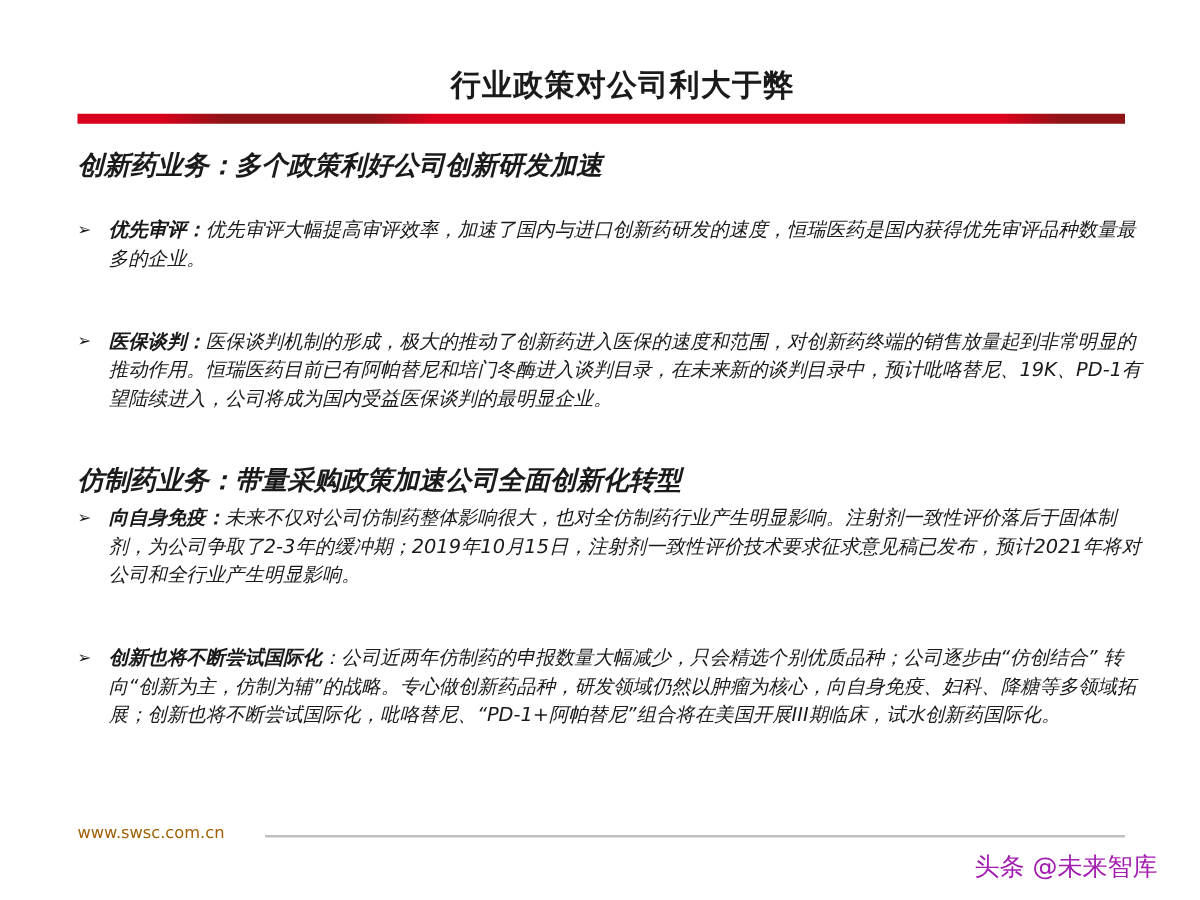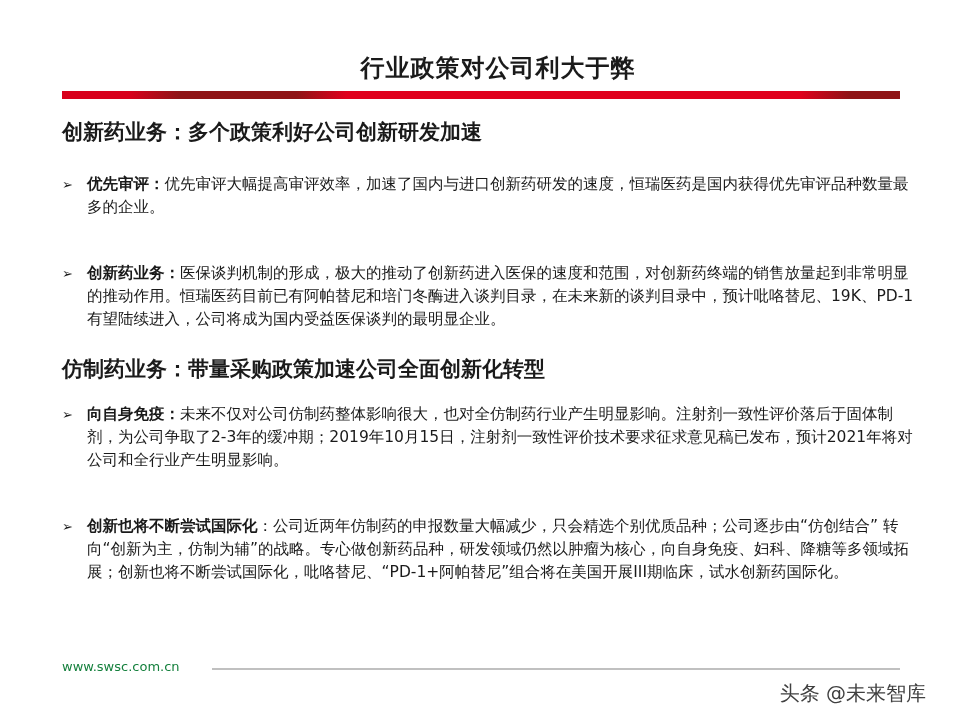--- a/index.html
+++ b/index.html
@@ -2,48 +2,48 @@
 <html><head>
 <meta charset="utf-8">
 <style>
   html, body { margin:0; padding:0; }
   body { width:960px; height:720px; background:#ffffff; position:relative; overflow:hidden;
          font-family:"DejaVu Sans","Liberation Sans",sans-serif; color:#1a1a1a; }
   .title { position:absolute; left:0; right:0; top:52px; text-align:center;
            font-size:24px; font-weight:bold; letter-spacing:1px;padding-left:36px; }
   .redbar { position:absolute; left:62px; top:91px; width:838px; height:8px;
             background:linear-gradient(90deg,#d8001c 0%,#d8001c 8%,#8f1416 14%,#8f1416 28%,#e0001d 34%,#e0001d 88%,#8f1416 94%,#8f1416 100%); }
-  .section { position:absolute; left:62px; font-size:21px; font-weight:bold; }
+  .section { position:absolute; left:62px; font-size:21px; font-weight:bold;font-style:italic; }
   .bullet { position:absolute; left:62px; width:860px; font-size:15.5px; line-height:23px; }
   .bullet .arrow { position:absolute; left:0; top:0; font-size:13px; }
-  .bullet .text { margin-left:25px; }
+  .bullet .text { margin-left:25px;font-style:italic; }
   .bullet .label { font-weight:bold; }
-  .footer-url { position:absolute; left:62px; top:659px; font-size:13px; color:#15803d; }
+  .footer-url { position:absolute; left:62px; top:659px; font-size:13px; color:#a16207; }
   .footer-line { position:absolute; left:212px; top:668px; width:688px; height:2px; background:#c0c0c0; }
-  .watermark { position:absolute; right:34px; top:680px; font-size:20px; color:#404040; }
+  .watermark { position:absolute; right:34px; top:680px; font-size:20px; color:#a21caf; }
 </style>
 </head>
 <body>
 
 <div class="title">行业政策对公司利大于弊</div>
 <div class="redbar"></div>
 
 <div class="section" style="top:118px;">创新药业务：多个政策利好公司创新研发加速</div>
 
 <div class="bullet" style="top:173px;">
   <span class="arrow">➢</span>
   <div class="text"><span class="label">优先审评：</span><span>优先审评大幅提高审评效率，加速了国内与进口创新药研发的速度，恒瑞医药是国内获得优先审评品种数量最多的企业。</span></div>
 </div>
 
 <div class="bullet" style="top:262px;">
   <span class="arrow">➢</span>
-  <div class="text"><span class="label">创新药业务：</span><span>医保谈判机制的形成，极大的推动了创新药进入医保的速度和范围，对创新药终端的销售放量起到非常明显的推动作用。恒瑞医药目前已有阿帕替尼和培门冬酶进入谈判目录，在未来新的谈判目录中，预计吡咯替尼、19K、PD-1有望陆续进入，公司将成为国内受益医保谈判的最明显企业。</span></div>
+  <div class="text"><span class="label">医保谈判：</span><span>医保谈判机制的形成，极大的推动了创新药进入医保的速度和范围，对创新药终端的销售放量起到非常明显的推动作用。恒瑞医药目前已有阿帕替尼和培门冬酶进入谈判目录，在未来新的谈判目录中，预计吡咯替尼、19K、PD-1有望陆续进入，公司将成为国内受益医保谈判的最明显企业。</span></div>
 </div>
 
-<div class="section" style="top:355px;">仿制药业务：带量采购政策加速公司全面创新化转型</div>
+<div class="section" style="top:370px;">仿制药业务：带量采购政策加速公司全面创新化转型</div>
 
 <div class="bullet" style="top:403px;">
   <span class="arrow">➢</span>
   <div class="text"><span class="label">向自身免疫：</span><span>未来不仅对公司仿制药整体影响很大，也对全仿制药行业产生明显影响。注射剂一致性评价落后于固体制剂，为公司争取了2-3年的缓冲期；2019年10月15日，注射剂一致性评价技术要求征求意见稿已发布，预计2021年将对公司和全行业产生明显影响。</span></div>
 </div>
 
 <div class="bullet" style="top:515px;">
   <span class="arrow">➢</span>
   <div class="text"><span class="label">创新也将不断尝试国际化</span><span>：公司近两年仿制药的申报数量大幅减少，只会精选个别优质品种；公司逐步由“仿创结合” 转向“创新为主，仿制为辅”的战略。专心做创新药品种，研发领域仍然以肿瘤为核心，向自身免疫、妇科、降糖等多领域拓展；创新也将不断尝试国际化，吡咯替尼、“PD-1+阿帕替尼”组合将在美国开展III期临床，试水创新药国际化。</span></div>
 </div>

